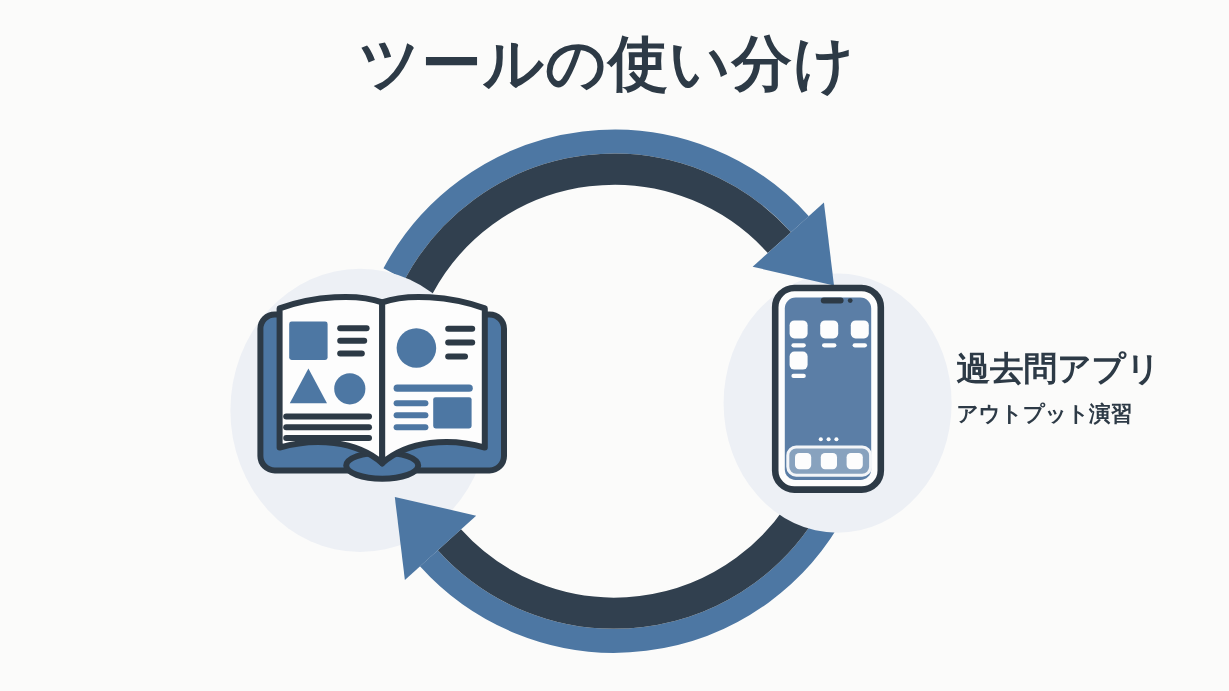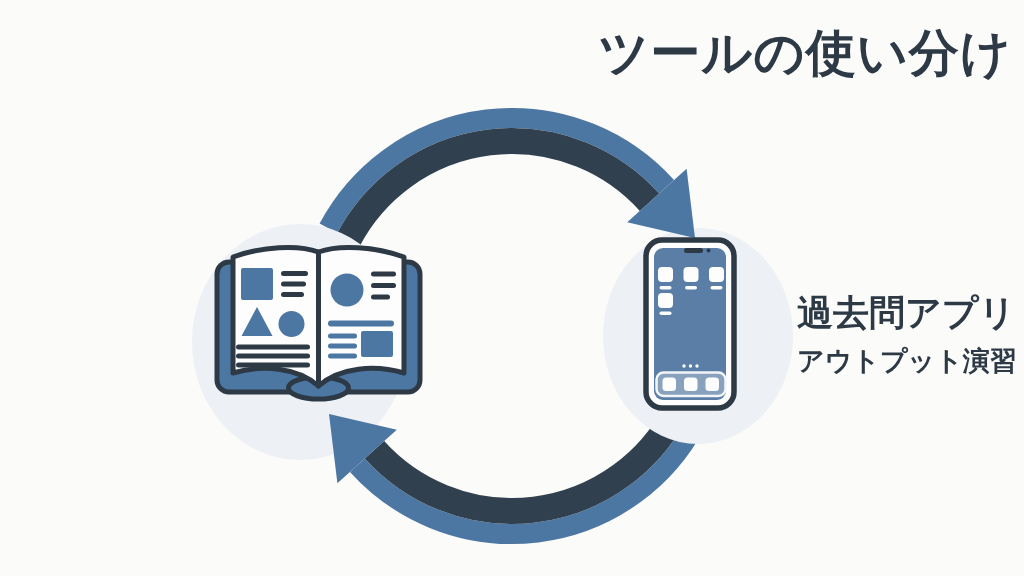--- a/index.html
+++ b/index.html
@@ -17,35 +17,35 @@
   .art {
     position: absolute;
     left: 0; top: 0;
     width: 1024px; height: 576px;
   }
   .title {
     position: absolute;
     left: 0; top: 20px;
     width: 1012px;
     margin: 0;
-    text-align: right;
+    text-align: center;
     font-size: 50px;
     font-weight: 800;
     letter-spacing: 1px;
     color: var(--text-dark, #2d3a46);
   }
   .label-block { position: absolute; color: var(--text-dark, #2d3a46); }
   .label-block.left  { left: 57px;  top: 427px; width: 270px; text-align: center; }
   .label-block.right { left: 797px; top: 290px; width: 227px; text-align: left; }
   .label-main { font-weight: 800; }
   .left  .label-main { font-size: 28px; line-height: 1.25; }
-  .right .label-main { font-size: 36px; line-height: 1.25; }
+  .right .label-main { font-size: 28px; line-height: 1.25; }
   .label-sub { font-weight: 700; }
   .left  .label-sub { font-size: 23px; margin-top: 10px; }
-  .right .label-sub { font-size: 27px; margin-top: 8px; }
+  .right .label-sub { font-size: 18px; margin-top: 8px; }
 
   
   .arc-blue   { fill: none; stroke: var(--arc-blue, #4d77a3); stroke-width: 20; }
   .arc-dark   { fill: none; stroke: var(--arc-dark, #31404f); stroke-width: 26; }
   .node-bg    { fill: var(--node-bg, #edf0f5); }
   .fill-blue  { fill: var(--shape-blue, #4d77a3); }
   .fill-dark  { fill: var(--line-dark, #2d3a46); }
   .fill-white { fill: var(--page-white, #fdfdfd); }
   .fill-screen{ fill: var(--screen-blue, #5b7ea6); }
   .stroke-dark{ stroke: var(--line-dark, #2d3a46); }

